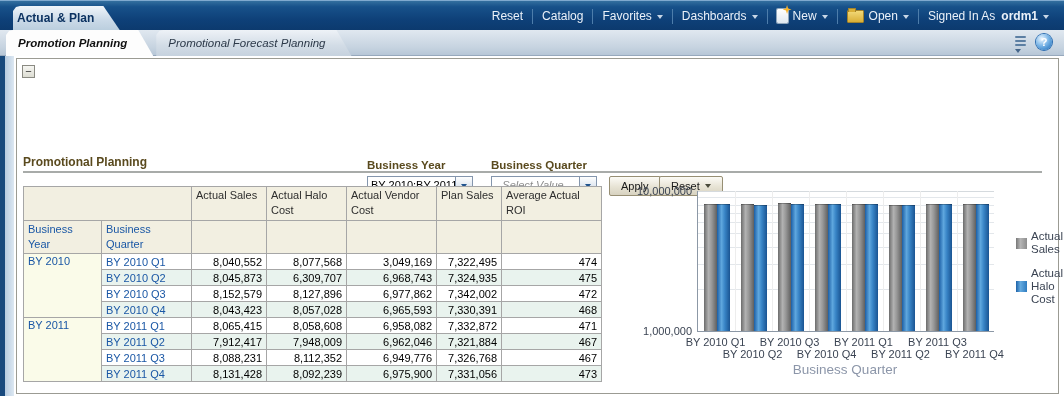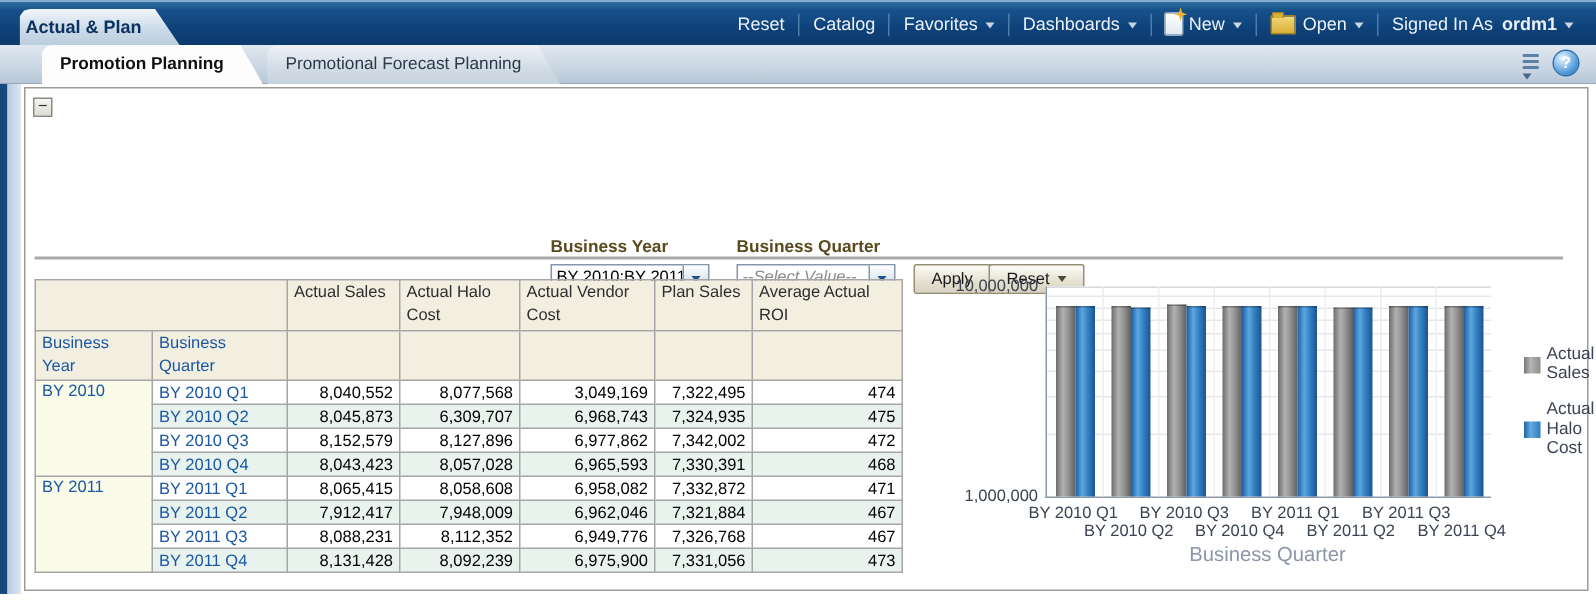--- a/index.html
+++ b/index.html
@@ -27,21 +27,21 @@
             clip-path:polygon(50% 0,62% 38%,100% 50%,62% 62%,50% 100%,38% 62%,0 50%,38% 38%);}
   .icon-folder{width:15px;height:11px;position:relative;margin-right:5px;
             background:linear-gradient(#f2d979,#d9af37);border:1px solid #a3832a;border-radius:1px;}
   .icon-folder::before{content:"";position:absolute;left:0;top:-3px;width:6px;height:3px;
             background:#d9af37;border:1px solid #a3832a;border-bottom:none;border-radius:1px 1px 0 0;}
 
   
   .tabstrip{position:absolute;left:0;top:30px;width:1064px;height:26px;
             background:linear-gradient(#e0e8f0,#c6d3e0 70%,#b7c7d7);
             border-bottom:1px solid #97a9bd;box-sizing:border-box;}
-  .ptabs{position:absolute;left:28px;top:0;height:26px;display:flex;}
+  .ptabs{position:absolute;left:6px;top:0;height:26px;display:flex;font-style:italic;}
   .ptab{height:26px;line-height:26px;padding:0 26px 0 12px;margin-right:3px;font-size:11.5px;
         color:#2c3949;background:linear-gradient(#eef2f7,#d2dce6 60%,#c6d2de);
         clip-path:polygon(0 100%,0 5px,3px 1px,7px 0,calc(100% - 15px) 0,100% 100%);}
   .ptab.active{background:#fdfdfd;font-weight:bold;color:#101010;}
   .strip-icons{position:absolute;right:12px;top:4px;display:flex;align-items:center;gap:9px;}
   .icon-pageopts{width:16px;height:14px;position:relative;}
   .icon-pageopts i{display:block;height:2px;background:#5c7fa3;margin:2px 0 0 4px;width:11px;border-radius:1px;}
   .icon-pageopts i:first-child{margin-top:1px;}
   .icon-pageopts::after{content:"";position:absolute;right:4px;bottom:-3px;width:0;height:0;
         border-left:3px solid transparent;border-right:3px solid transparent;border-top:4px solid #45engage;}
@@ -199,20 +199,21 @@
   </div>
 
   <div class="btn" style="left:592px">
     <span>Apply</span>
   </div>
   <div class="btn" style="left:642px">
     <span>Reset</span>
     <span class="caret2"></span>
   </div>
 
+  <div class="sec-title">Promotional Planning</div>
   <div class="sec-rule"></div>
 
   <table class="pivot">
     <colgroup>
       <col style="width:78px">
         <col style="width:90px">
         <col style="width:75px">
       <col style="width:80px">
         <col style="width:90px">
         <col style="width:65px">

